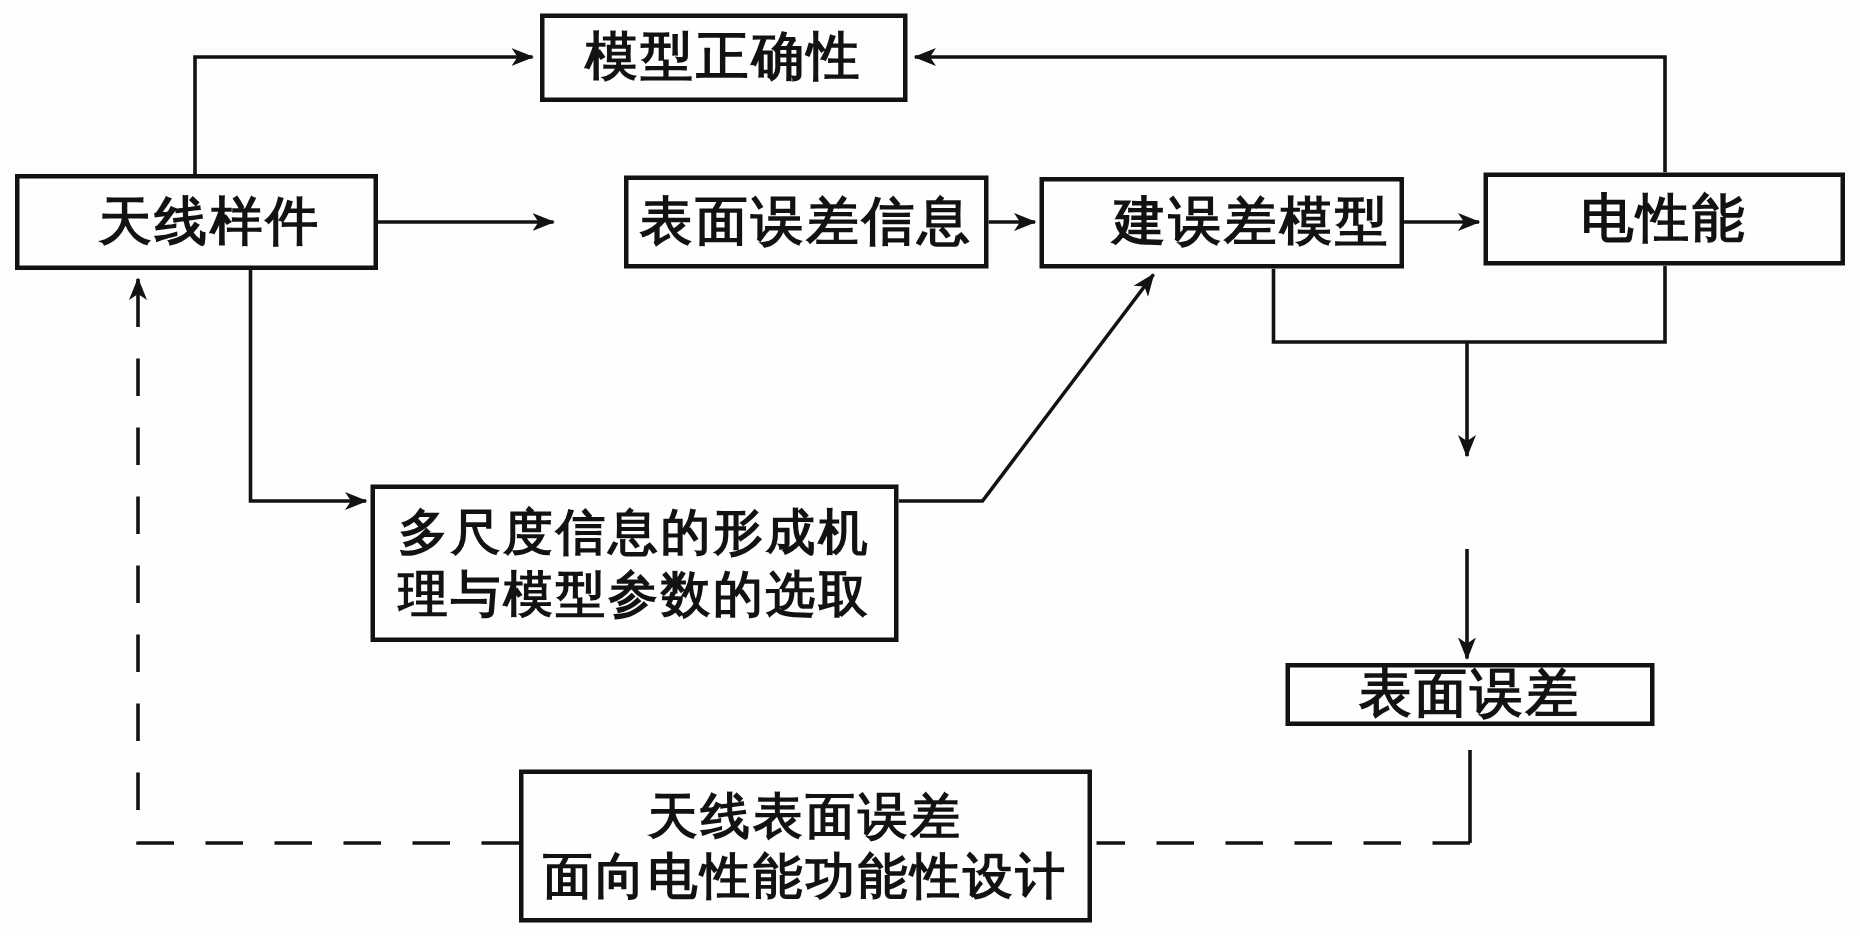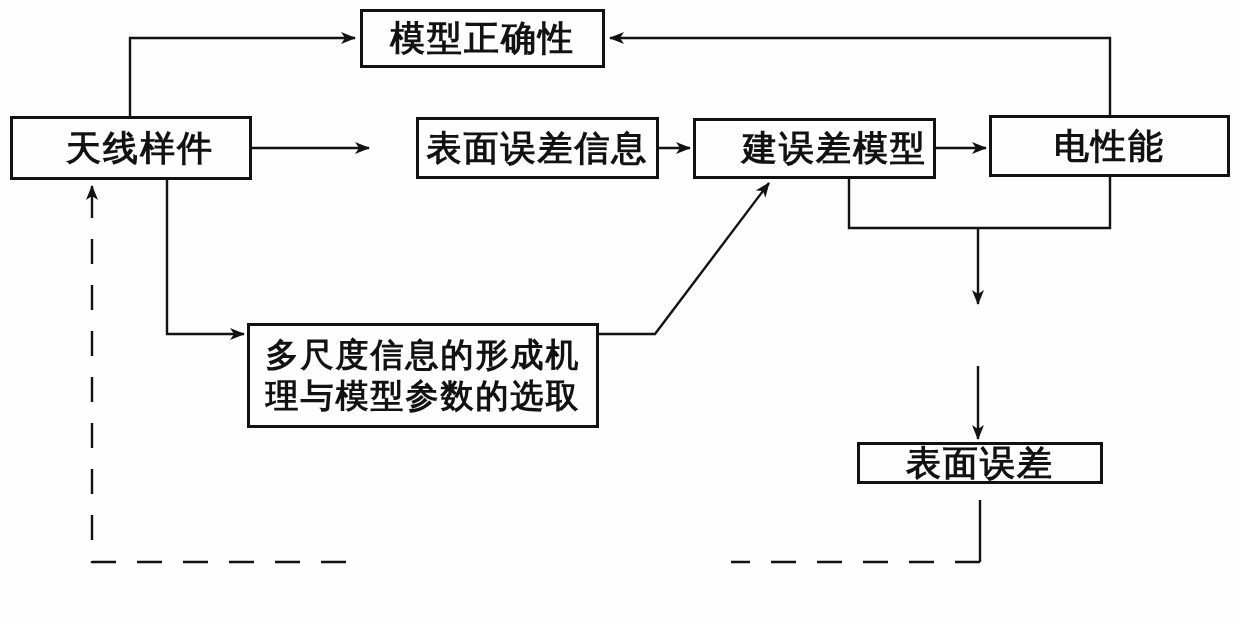--- a/index.html
+++ b/index.html
@@ -110,14 +110,18 @@
   <div class="node fs33" id="n-multiscale">
     <span>多尺度信息的形成机</span>
     <span>理与模型参数的选取</span>
   </div>
 
 
   <div class="node fs36" id="n-surface-error">
     <span>表面误差</span>
   </div>
 
+  <div class="node fs33" id="n-functional-design">
+    <span>天线表面误差</span>
+    <span>面向电性能功能性设计</span>
+  </div>
 
 </div>
 
 </body></html>

